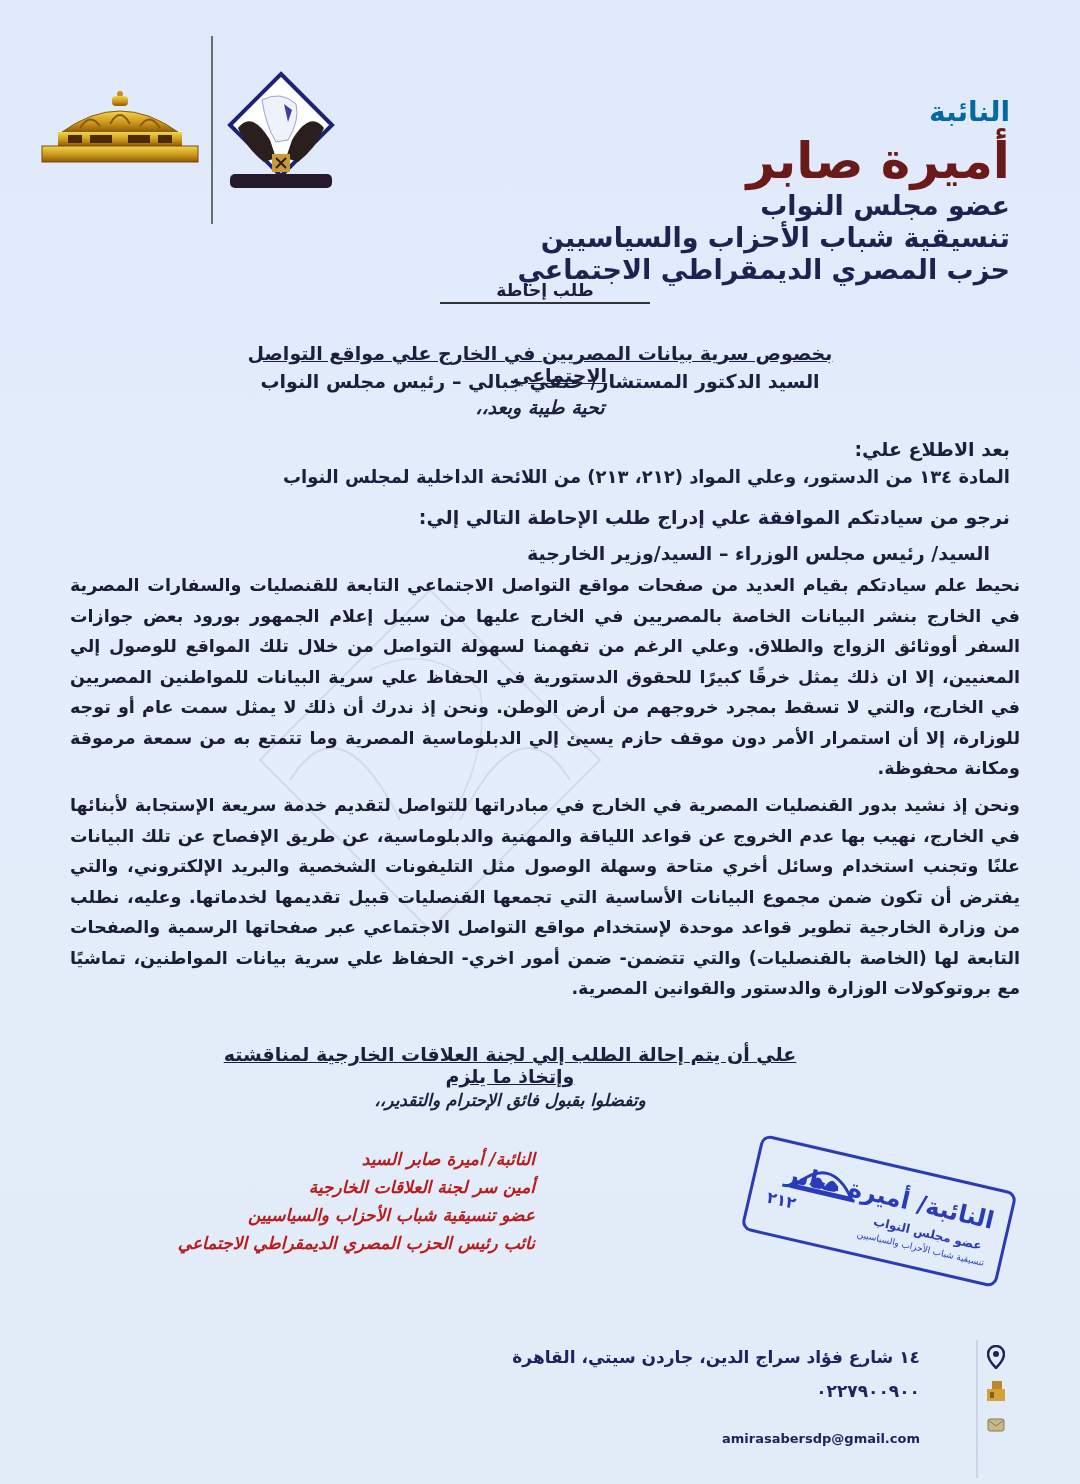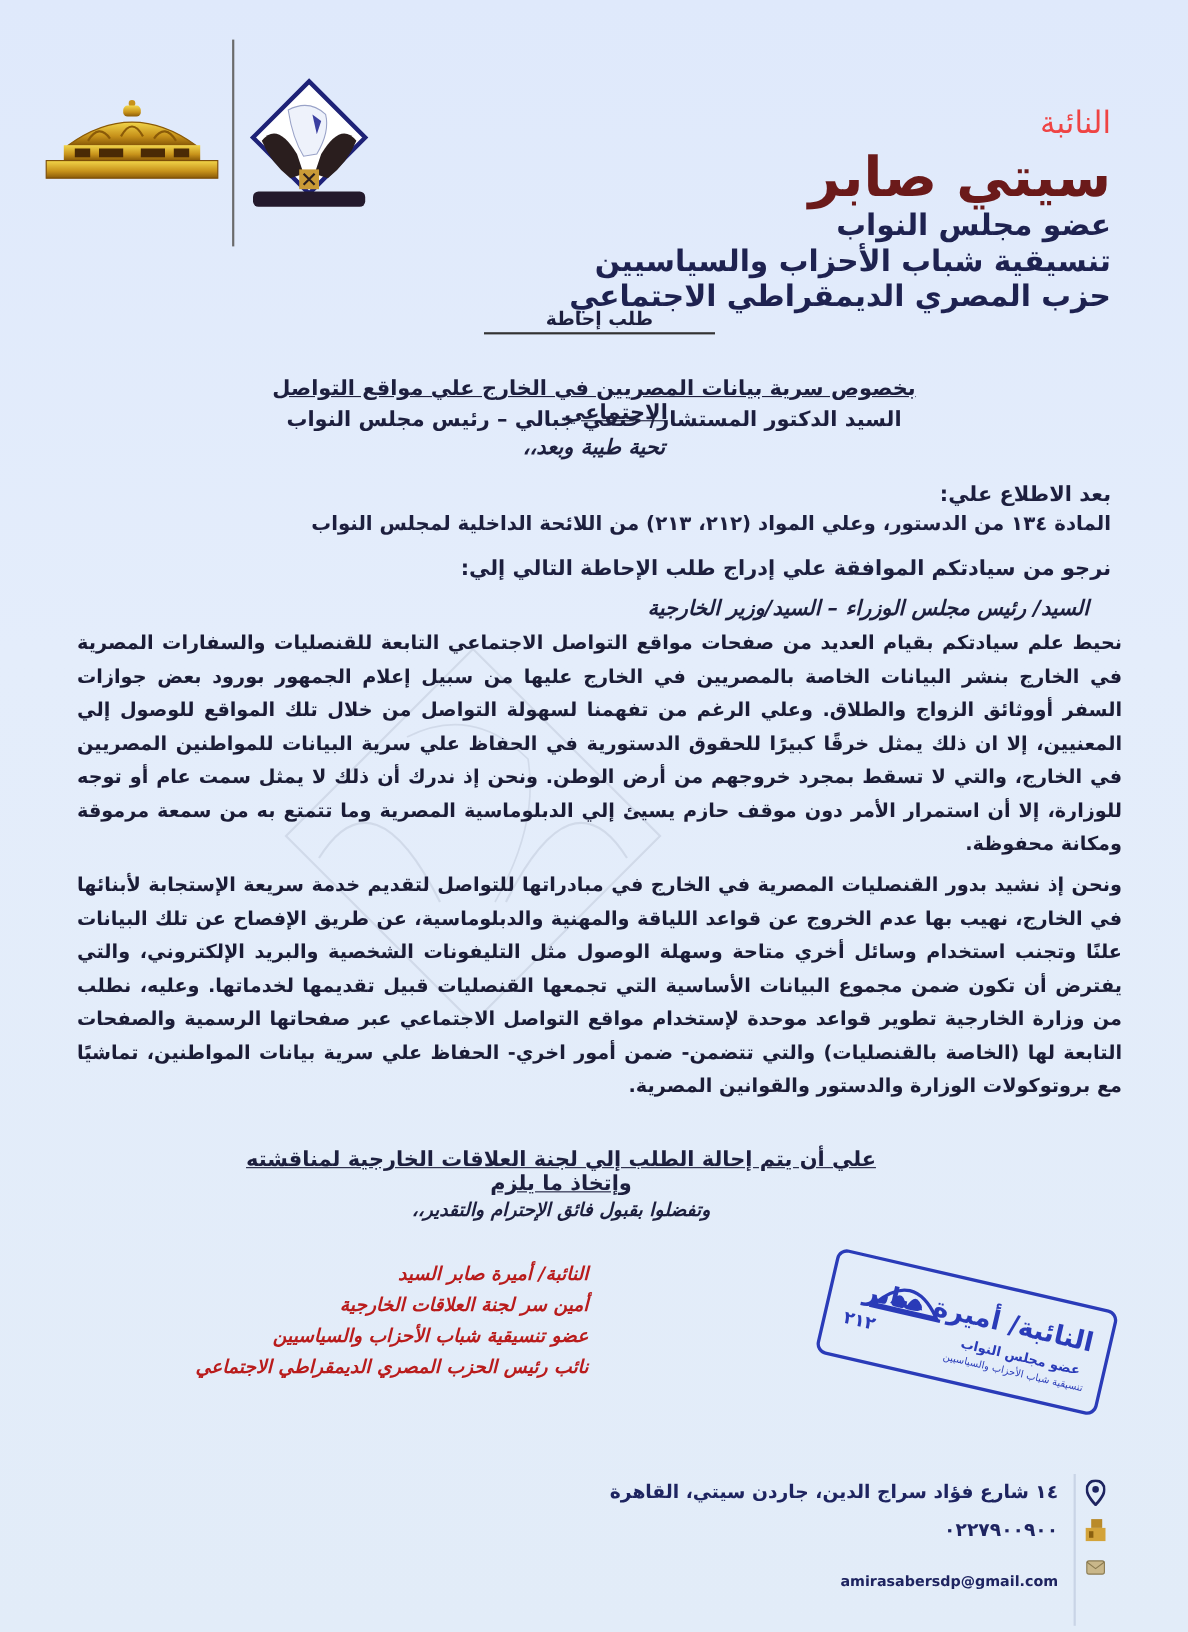--- a/index.html
+++ b/index.html
@@ -7,21 +7,21 @@
     width: 1080px; height: 1484px; overflow: hidden;
     background: linear-gradient(180deg, #dfe9fb 0%, #e4edfb 40%, #e2ecf8 100%);
     font-family: "DejaVu Sans", sans-serif;
     color: #1d1f3e;
     position: relative;
   }
   .page { position: absolute; inset: 0; }
 
   
   .header-titles { position: absolute; right: 70px; top: 92px; text-align: right; direction: rtl; }
-  .header-titles .title-small { font-size: 28px; font-weight: normal; color: #ef4444; line-height: 40px; }
+  .header-titles .title-small { font-size: 28px; font-weight: bold; color: #0369a1; line-height: 40px; }
   .header-titles .name { font-size: 50px; font-weight: bold; color: #6b1a1a; line-height: 58px; margin-top: 0px; }
   .header-titles .sub { font-size: 27px; font-weight: bold; color: #1e2250; line-height: 32px; }
 
   .divider-v { position: absolute; left: 211px; top: 36px; width: 2px; height: 188px; background: #6b6b6b; }
 
   .dome-logo { position: absolute; left: 40px; top: 88px; width: 160px; height: 82px; }
   .party-logo { position: absolute; left: 226px; top: 70px; width: 110px; height: 128px; }
 
   .subject-line { position: absolute; left: 440px; top: 280px; width: 210px; text-align: center; font-size: 17px; font-weight: bold; direction: rtl; }
   .subject-line .ul { display: block; height: 2px; background: #333; margin-top: 2px; }
@@ -29,21 +29,21 @@
   .center-block { position: absolute; left: 180px; width: 720px; text-align: center; direction: rtl; font-weight: bold; }
   .re { top: 342px; font-size: 19px; }
   .re span { text-decoration: underline; margin-left: 40px; }
   .addressee { top: 370px; font-size: 19px; }
   .greeting { top: 396px; font-size: 19px; font-style: italic; }
 
   .body-text { position: absolute; right: 70px; width: 920px; direction: rtl; text-align: right; font-weight: bold; font-size: 19px; line-height: 27px; }
   .after-review { top: 436px; }
   .after-review .l2 { font-size: 18px; }
   .request { top: 504px; }
-  .recipients { top: 540px; right: 90px; font-style: italic; }
+  .recipients { top: 540px; right: 90px; }
 
   .para { position: absolute; left: 70px; right: 60px; direction: rtl; text-align: justify; text-align-last: right; font-size: 17.5px; line-height: 30.5px; font-weight: bold; color: #1b1c36; }
   .p1 { top: 570px; }
   .p2 { top: 790px; }
 
   .watermark { position: absolute; left: 250px; top: 580px; width: 360px; height: 420px; opacity: 0.25; }
 
   .closing { position: absolute; left: 200px; width: 620px; text-align: center; direction: rtl; font-weight: bold; }
   .closing-req { top: 1043px; font-size: 19px; text-decoration: underline; }
   .closing-regards { top: 1090px; font-size: 17px; font-style: italic; }
@@ -52,33 +52,33 @@
 
   .stamp { position: absolute; left: 748px; top: 1162px; width: 256px; height: 92px; transform: rotate(13deg); border: 3px solid #2a3bb8; border-radius: 10px; color: #2a3bb8; direction: rtl; }
   .stamp .stamp-name { position: absolute; right: 14px; top: 16px; font-size: 24px; font-weight: bold; }
   .stamp .stamp-line2 { position: absolute; right: 20px; top: 50px; font-size: 12px; font-weight: bold; }
   .stamp .stamp-line3 { position: absolute; right: 14px; top: 68px; font-size: 9px; }
   .stamp .stamp-num { position: absolute; left: 16px; top: 48px; font-size: 16px; font-weight: bold; }
   .stamp .stamp-dome { position: absolute; left: 34px; top: 6px; width: 70px; height: 40px; }
 
   .contact { position: absolute; right: 70px; top: 1340px; direction: rtl; }
   .contact .vline { position: absolute; right: 32px; top: 0; width: 2px; height: 138px; background: #c9d4e6; }
-  .contact-row { display: flex; align-items: center; height: 34px; }
+  .contact-row { display: flex; align-items: center; height: 34px; gap: 42px; }
   .contact-row .ico { width: 28px; display: flex; justify-content: center; }
   .contact-row .txt { margin-right: 20px; font-size: 17px; font-weight: bold; color: #1e2460; }
   .contact-row .txt.en { direction: ltr; font-size: 13px; margin-top: 26px; }
 </style>
 </head>
 <body>
 
 <div class="page">
 
   <div class="header-titles">
     <div class="title-small">النائبة</div>
-    <div class="name">سيتي صابر</div>
+    <div class="name">أميرة صابر</div>
     <div class="sub">عضو مجلس النواب</div>
     <div class="sub">تنسيقية شباب الأحزاب والسياسيين</div>
     <div class="sub">حزب المصري الديمقراطي الاجتماعي</div>
   </div>
 
   <svg class="dome-logo" viewBox="0 0 160 82">
     <defs>
       <linearGradient id="gold" x1="0" y1="0" x2="0" y2="1">
         <stop offset="0" stop-color="#f2d54a"></stop>
         <stop offset="0.6" stop-color="#c7921a"></stop>

